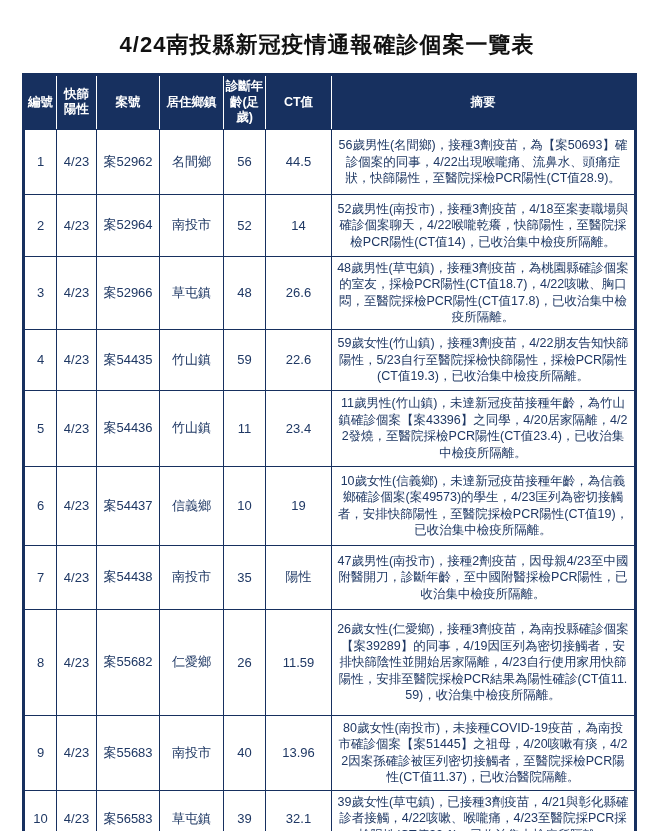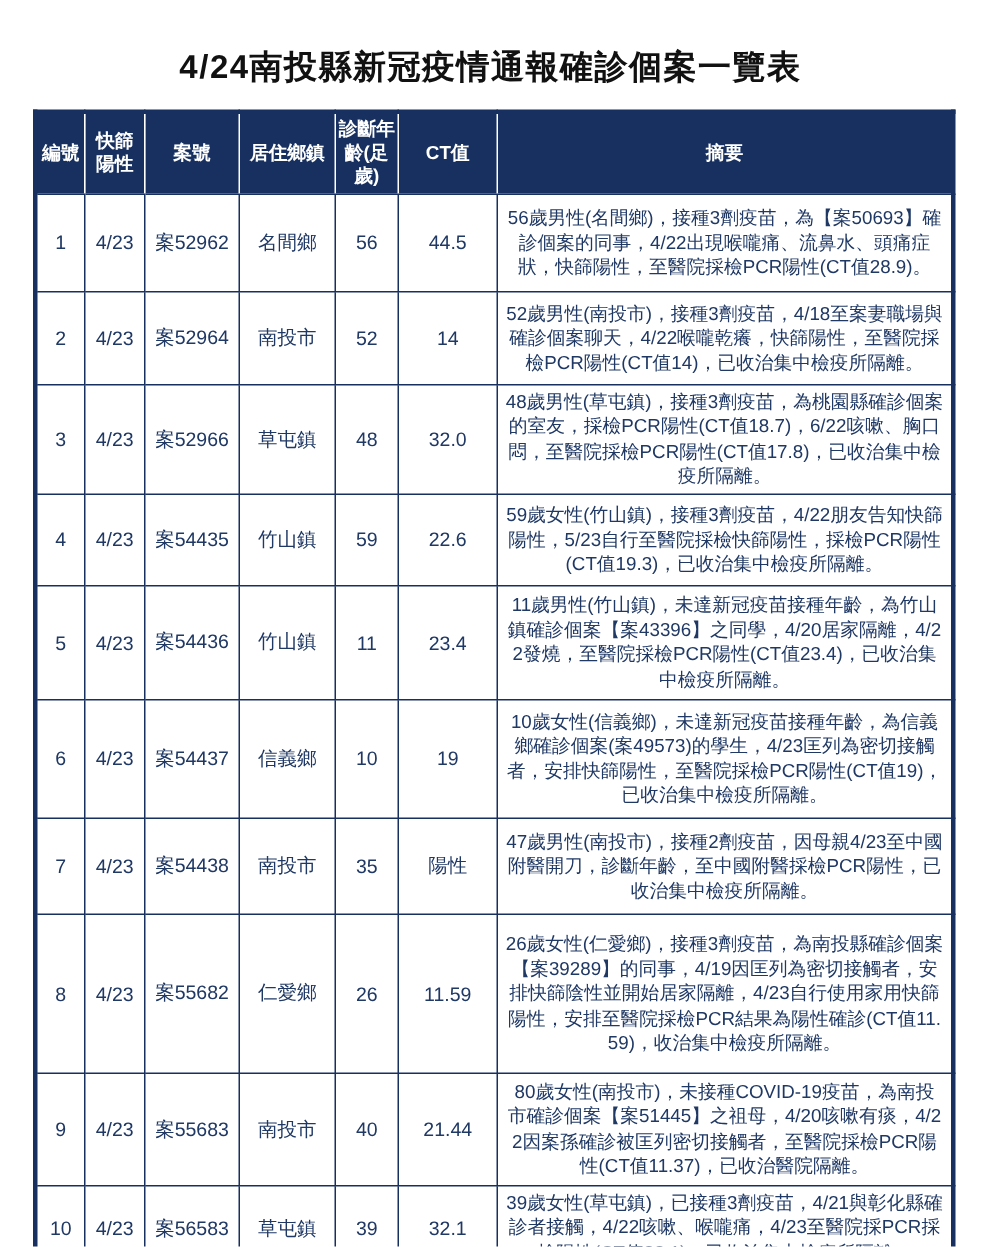--- a/index.html
+++ b/index.html
@@ -124,22 +124,22 @@
         <td class="c">52</td>
         <td class="c">14</td>
         <td class="s">52歲男性(南投市)，接種3劑疫苗，4/18至案妻職場與確診個案聊天，4/22喉嚨乾癢，快篩陽性，至醫院採檢PCR陽性(CT值14)，已收治集中檢疫所隔離。</td>
       </tr>
       <tr>
         <td class="c">3</td>
         <td class="c">4/23</td>
         <td class="c">案52966</td>
         <td class="c">草屯鎮</td>
         <td class="c">48</td>
-        <td class="c">32.0</td>
-        <td class="s">48歲男性(草屯鎮)，接種3劑疫苗，為桃園縣確診個案的室友，採檢PCR陽性(CT值18.7)，6/22咳嗽、胸口悶，至醫院採檢PCR陽性(CT值17.8)，已收治集中檢疫所隔離。</td>
+        <td class="c">26.6</td>
+        <td class="s">48歲男性(草屯鎮)，接種3劑疫苗，為桃園縣確診個案的室友，採檢PCR陽性(CT值18.7)，4/22咳嗽、胸口悶，至醫院採檢PCR陽性(CT值17.8)，已收治集中檢疫所隔離。</td>
       </tr>
       <tr>
         <td class="c">4</td>
         <td class="c">4/23</td>
         <td class="c">案54435</td>
         <td class="c">竹山鎮</td>
         <td class="c">59</td>
         <td class="c">22.6</td>
         <td class="s">59歲女性(竹山鎮)，接種3劑疫苗，4/22朋友告知快篩陽性，5/23自行至醫院採檢快篩陽性，採檢PCR陽性(CT值19.3)，已收治集中檢疫所隔離。</td>
       </tr>
@@ -178,21 +178,21 @@
         <td class="c">26</td>
         <td class="c">11.59</td>
         <td class="s">26歲女性(仁愛鄉)，接種3劑疫苗，為南投縣確診個案【案39289】的同事，4/19因匡列為密切接觸者，安排快篩陰性並開始居家隔離，4/23自行使用家用快篩陽性，安排至醫院採檢PCR結果為陽性確診(CT值11.59)，收治集中檢疫所隔離。</td>
       </tr>
       <tr>
         <td class="c">9</td>
         <td class="c">4/23</td>
         <td class="c">案55683</td>
         <td class="c">南投市</td>
         <td class="c">40</td>
-        <td class="c">21.44</td>
+        <td class="c">13.96</td>
         <td class="s">80歲女性(南投市)，未接種COVID-19疫苗，為南投市確診個案【案51445】之祖母，4/20咳嗽有痰，4/22因案孫確診被匡列密切接觸者，至醫院採檢PCR陽性(CT值11.37)，已收治醫院隔離。</td>
       </tr>
       <tr>
         <td class="c">10</td>
         <td class="c">4/23</td>
         <td class="c">案56583</td>
         <td class="c">草屯鎮</td>
         <td class="c">39</td>
         <td class="c">32.1</td>
         <td class="s">39歲女性(草屯鎮)，已接種3劑疫苗，4/21與彰化縣確診者接觸，4/22咳嗽、喉嚨痛，4/23至醫院採PCR採檢陽性(CT值32.1)，已收治集中檢疫所隔離。</td>

